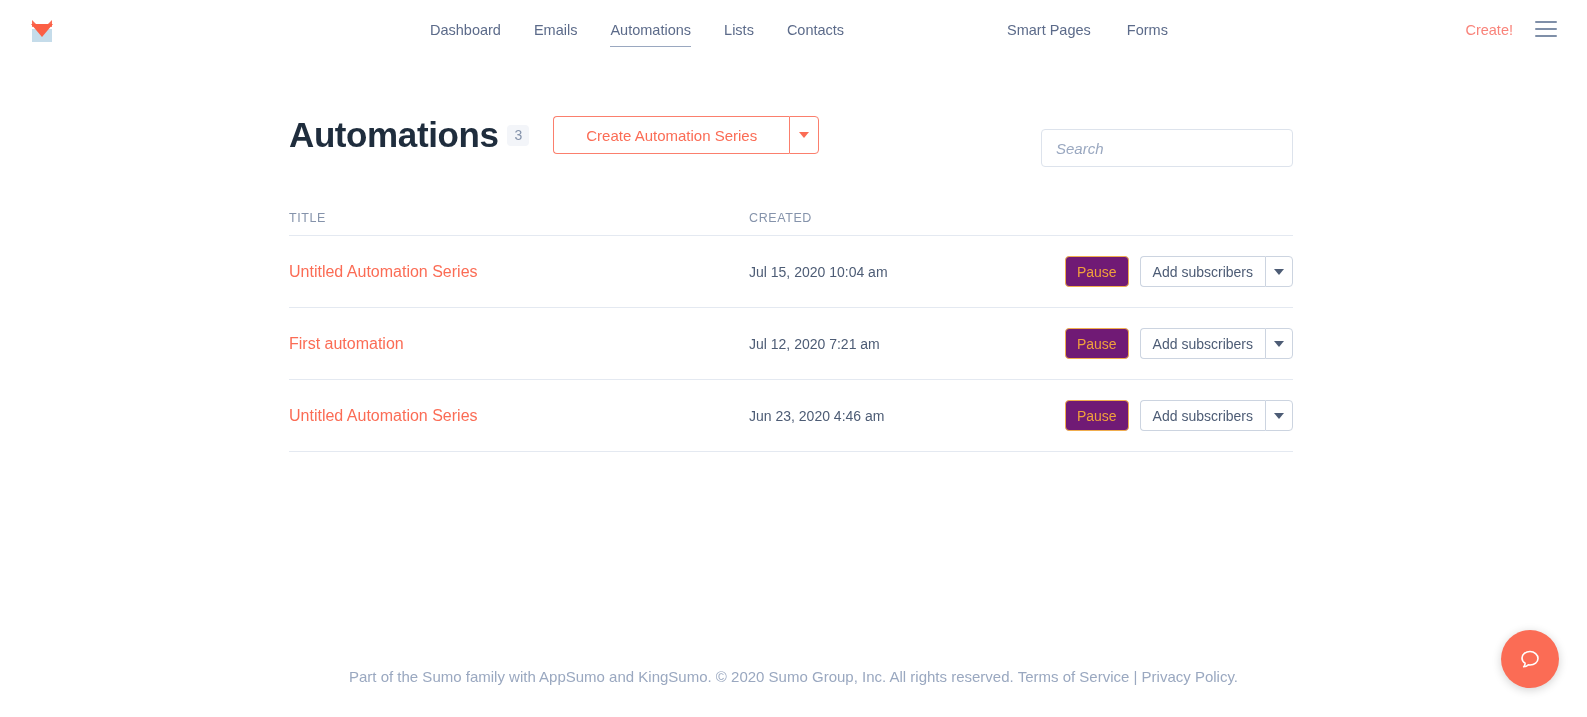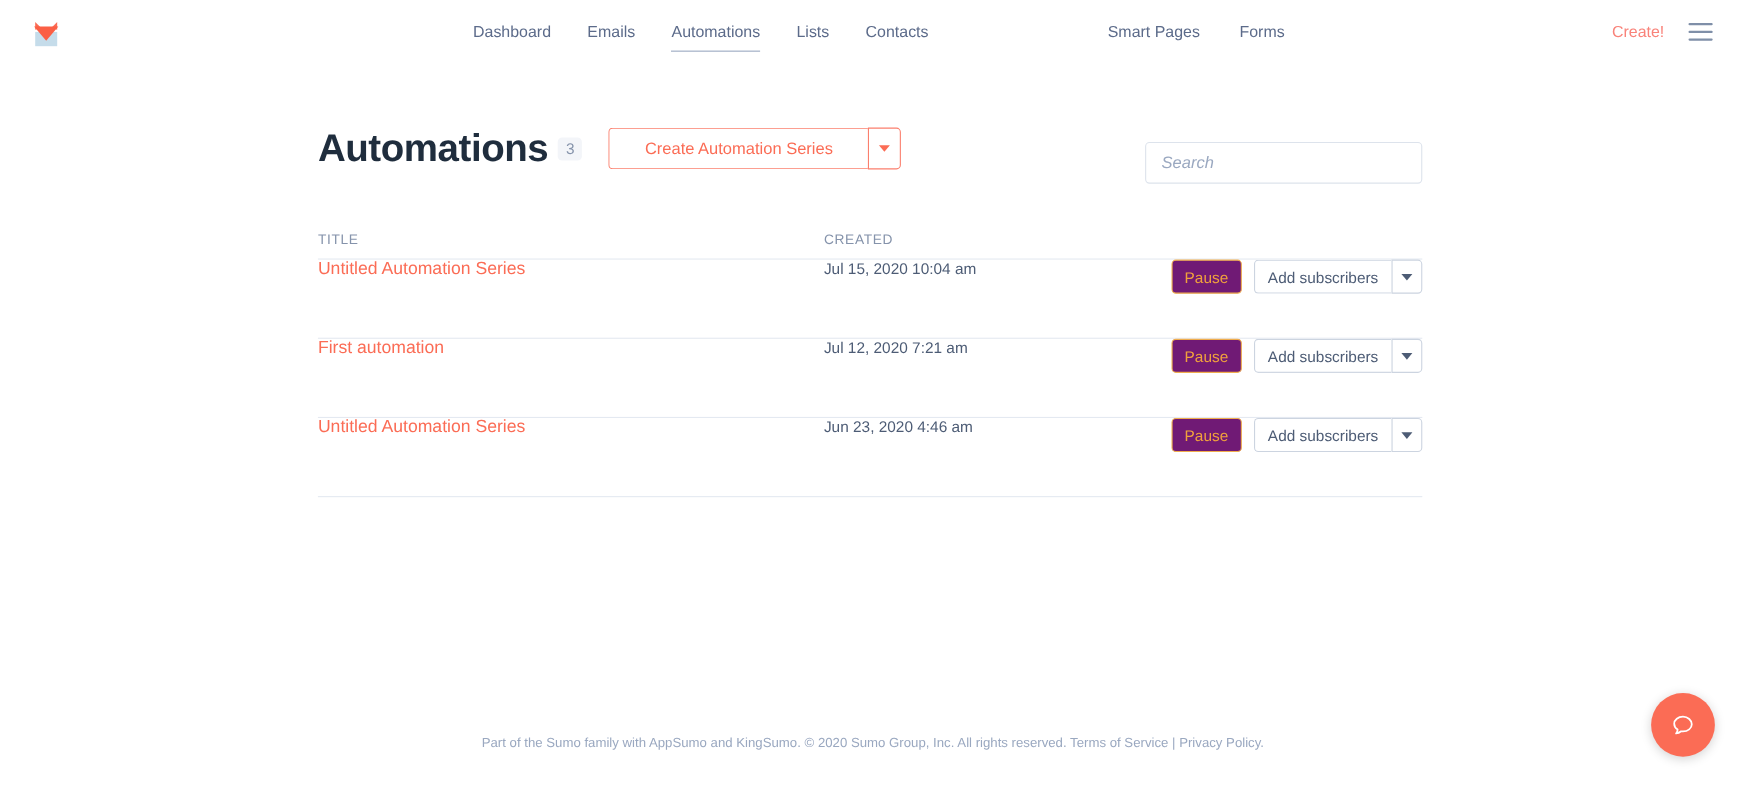--- a/index.html
+++ b/index.html
@@ -198,20 +198,21 @@
     font-size: 12.5px;
     letter-spacing: 0.6px;
     color: #8593ab;
     text-transform: uppercase;
   }
   .col-title { width: 460px; }
   .col-created { flex: 1; }
 
   .row {
     display: flex;
+    align-items: center;
     height: 72px;
     border-bottom: 1px solid #e4e9f1;
   }
   .row-title {
     width: 460px;
     font-size: 16px;
     color: #fb6c55;
     text-decoration: none;
     cursor: pointer;
   }
@@ -263,21 +264,21 @@
     justify-content: center;
   }
 
   
   .footer {
     position: absolute;
     left: 0;
     top: 608px;
     width: 1587px;
     text-align: center;
-    font-size: 12px;
+    font-size: 15px;
     color: #9aa8c0;
   }
   .footer a { color: #9aa8c0; text-decoration: none; cursor: pointer; }
   .footer .sep { color: #9aa8c0; }
 
   
   .help-bubble {
     position: absolute;
     right: 28px;
     top: 570px;

